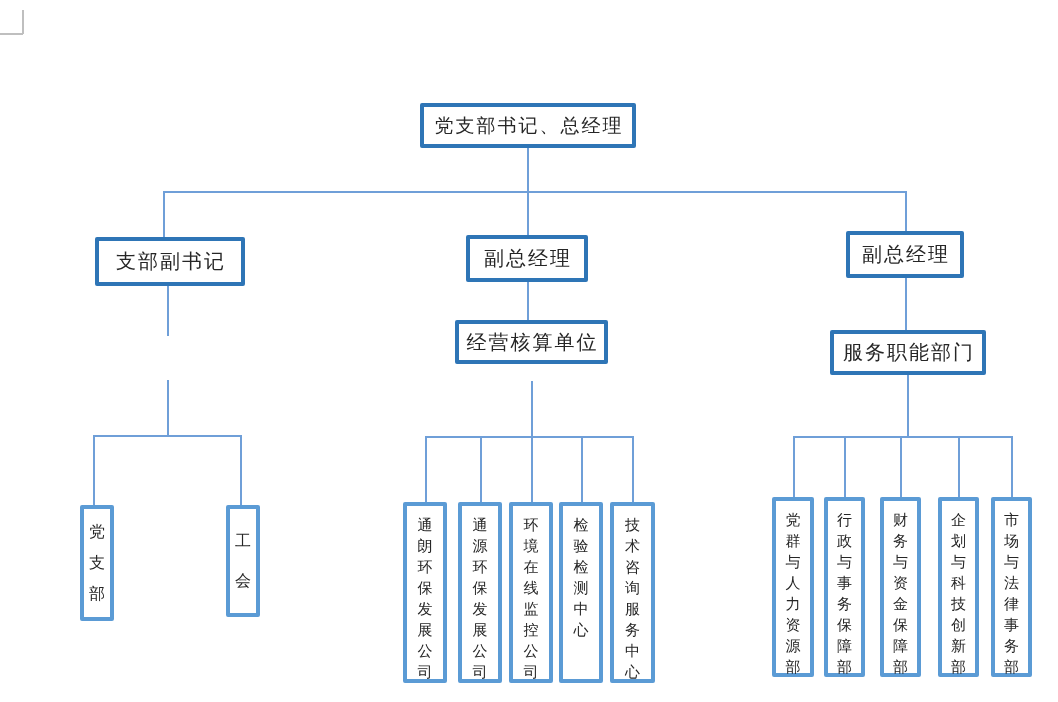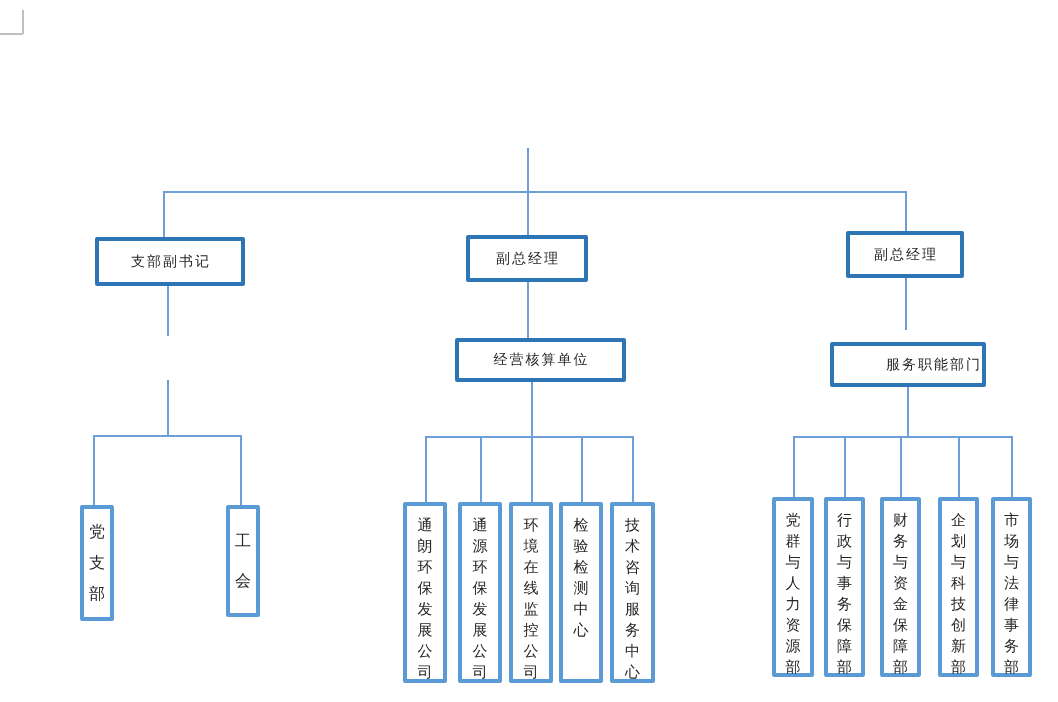--- a/index.html
+++ b/index.html
@@ -21,21 +21,21 @@
   .h{height:1.5px;}
   .v{width:1.5px;}
   
   .node{
     position:absolute;background:#fff;border:4px solid var(--border_dark);
     border-radius:2px;display:flex;align-items:center;justify-content:center;
     box-sizing:border-box;text-align:center;white-space:nowrap;
   }
   .node .lbl{letter-spacing:2px;text-indent:2px;}
   .root-node{font-size:19px;}
-  .mid-node{font-size:14px;}
+  .mid-node{font-size:20px;}
   
   .vnode{
     position:absolute;background:#fff;border:4px solid var(--border_light);
     border-radius:2px;display:flex;flex-direction:column;align-items:center;
     box-sizing:border-box;font-size:15px;
   }
   .vnode span{display:block;height:21px;line-height:21px;}
   .v-top{justify-content:flex-start;padding-top:8px;}
   .v-even{justify-content:space-evenly;font-size:16px;}
   .v-even span{height:auto;line-height:1;}
@@ -74,35 +74,38 @@
   <div class="v" style="left:632px;top:436px;height:66px;"></div>
 
   <div class="v" style="left:907px;top:374px;height:63px;"></div>
   <div class="h" style="left:793px;top:436px;width:218px;"></div>
   <div class="v" style="left:793px;top:436px;height:61px;"></div>
   <div class="v" style="left:844px;top:436px;height:61px;"></div>
   <div class="v" style="left:900px;top:436px;height:61px;"></div>
   <div class="v" style="left:958px;top:436px;height:61px;"></div>
   <div class="v" style="left:1011px;top:436px;height:61px;"></div>
 
+  <div class="node root-node" style="left:420px;top:103px;width:216px;height:45px;">
+    <span class="lbl">党支部书记、总经理</span>
+  </div>
 
   <div class="node mid-node" style="left:95px;top:237px;width:150px;height:49px;">
     <span class="lbl">支部副书记</span>
   </div>
   <div class="node mid-node" style="left:466px;top:235px;width:122px;height:47px;">
     <span class="lbl">副总经理</span>
   </div>
   <div class="node mid-node" style="left:846px;top:231px;width:118px;height:47px;">
     <span class="lbl">副总经理</span>
   </div>
 
-  <div class="node mid-node" style="left:455px;top:338px;width:171px;height:44px;">
+  <div class="node mid-node" style="left:455px;top:320px;width:153px;height:44px;">
     <span class="lbl">经营核算单位</span>
   </div>
-  <div class="node mid-node" style="left:830px;top:342px;width:156px;height:45px;justify-content:flex-end;">
+  <div class="node mid-node" style="left:830px;top:330px;width:156px;height:45px;">
     <span class="lbl">服务职能部门</span>
   </div>
 
   <div class="vnode v-even" style="left:80px;top:505px;width:34px;height:116px;">
       <span>党</span>
       <span>支</span>
       <span>部</span>
     </div>
   <div class="vnode v-even" style="left:226px;top:505px;width:34px;height:112px;">
       <span>工</span>

